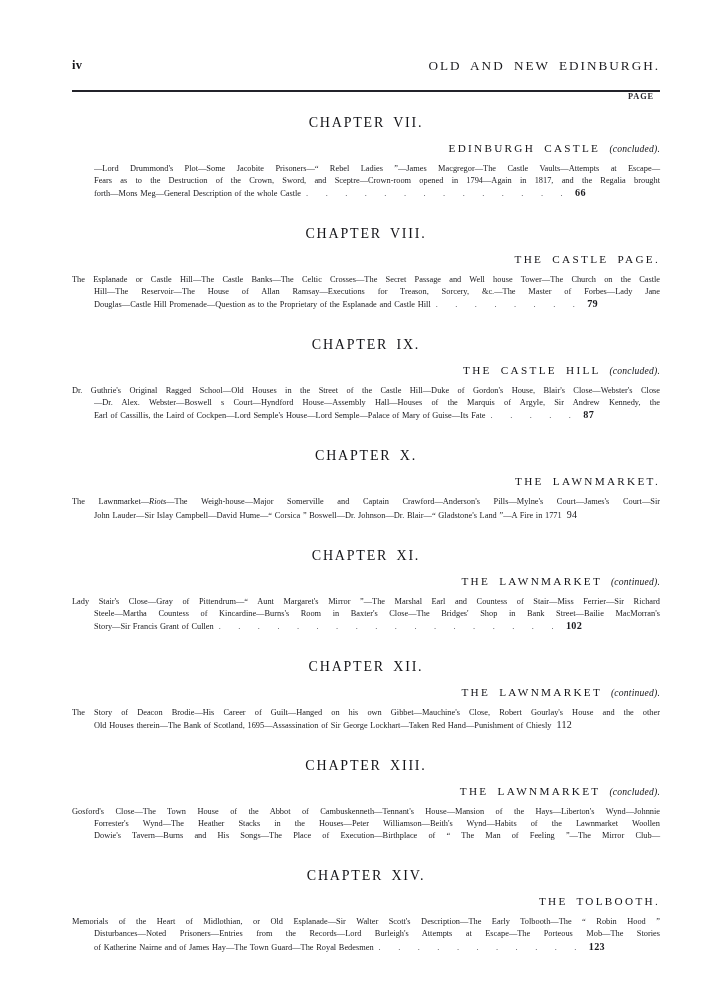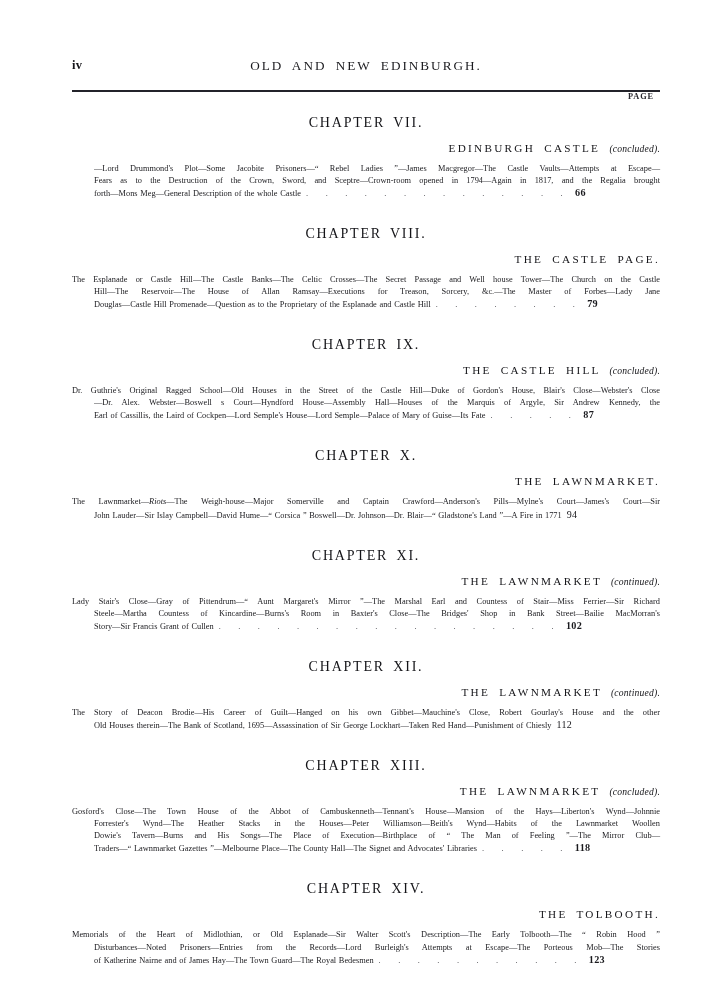--- a/index.html
+++ b/index.html
@@ -30,21 +30,21 @@
   }
   .folio {
     position: absolute;
     left: 0;
     top: 0;
     font-size: 12.5px;
     font-weight: 700;
     letter-spacing: 0.4px;
   }
   .runhead-title {
-    text-align: center;
+    text-align: right;
     font-size: 13.2px;
     letter-spacing: 2.0px;
     word-spacing: 4px;
     color: #1b1b1f;
   }
   .rule {
     margin: 6px 0 0 0;
     height: 1.6px;
     background: #23232a;
     width: 100%;
@@ -222,21 +222,20 @@
         </div>
       </div>
       <div class="chapter">
         <div class="ch-num">CHAPTER XIII.</div>
         <div class="ch-title"><span>THE LAWNMARKET</span> <span class="paren">(concluded).</span></div>
         <div class="entry">
           <div class="lines">
             <span class="l just">Gosford's Close—The Town House of the Abbot of Cambuskenneth—Tennant's House—Mansion of the Hays—Liberton's Wynd—Johnnie</span>
             <span class="l ind just">Forrester's Wynd—The Heather Stacks in the Houses—Peter Williamson—Beith's Wynd—Habits of the Lawnmarket Woollen</span>
             <span class="l ind just">Dowie's Tavern—Burns and His Songs—The Place of Execution—Birthplace of “ The Man of Feeling ”—The Mirror Club—</span>
-            <span class="l ind">Traders—“ Lawnmarket Gazettes ”—Melbourne Place—The County Hall—The Signet and Advocates' Libraries<span class="leaders">. . . . .</span><span class="pg">118</span></span>
           </div>
         </div>
       </div>
       <div class="chapter">
         <div class="ch-num">CHAPTER XIV.</div>
         <div class="ch-title"><span>THE TOLBOOTH.</span></div>
         <div class="entry">
           <div class="lines">
             <span class="l just">Memorials of the Heart of Midlothian, or Old Esplanade—Sir Walter Scott's Description—The Early Tolbooth—The “ Robin Hood ”</span>
             <span class="l ind just">Disturbances—Noted Prisoners—Entries from the Records—Lord Burleigh's Attempts at Escape—The Porteous Mob—The Stories</span>

